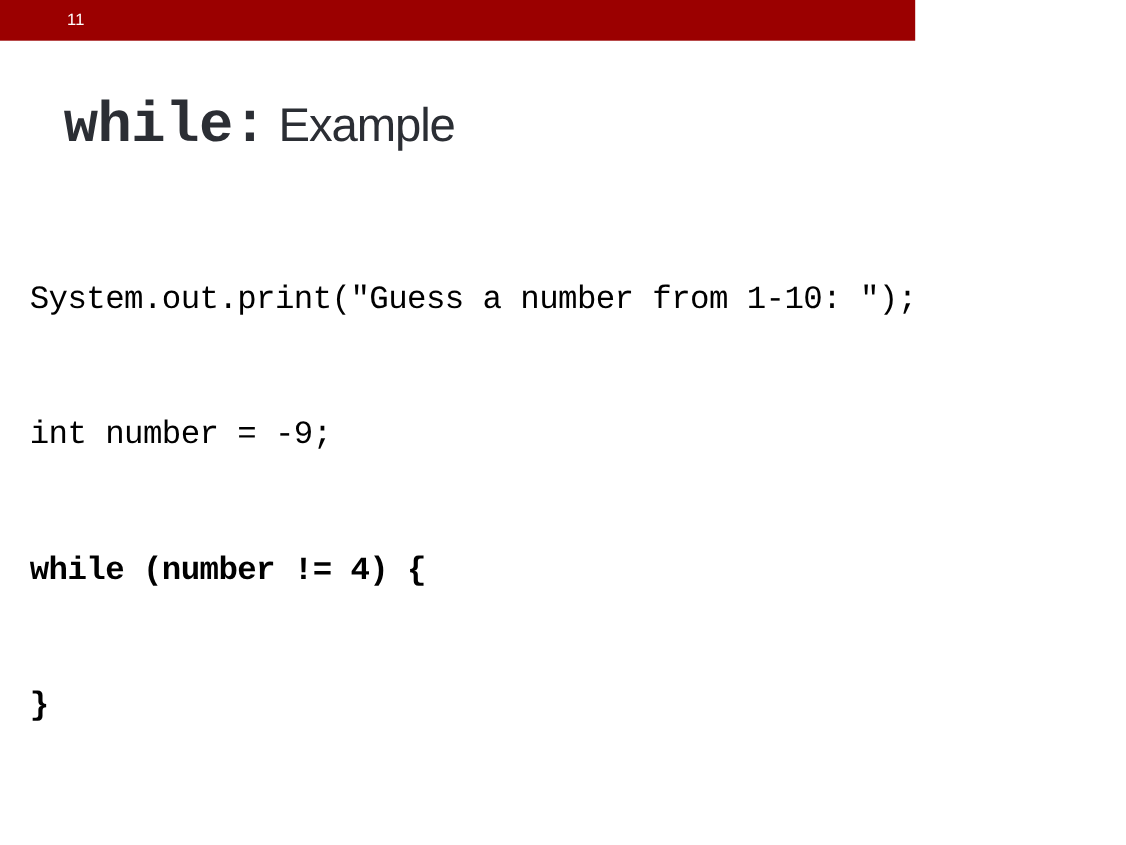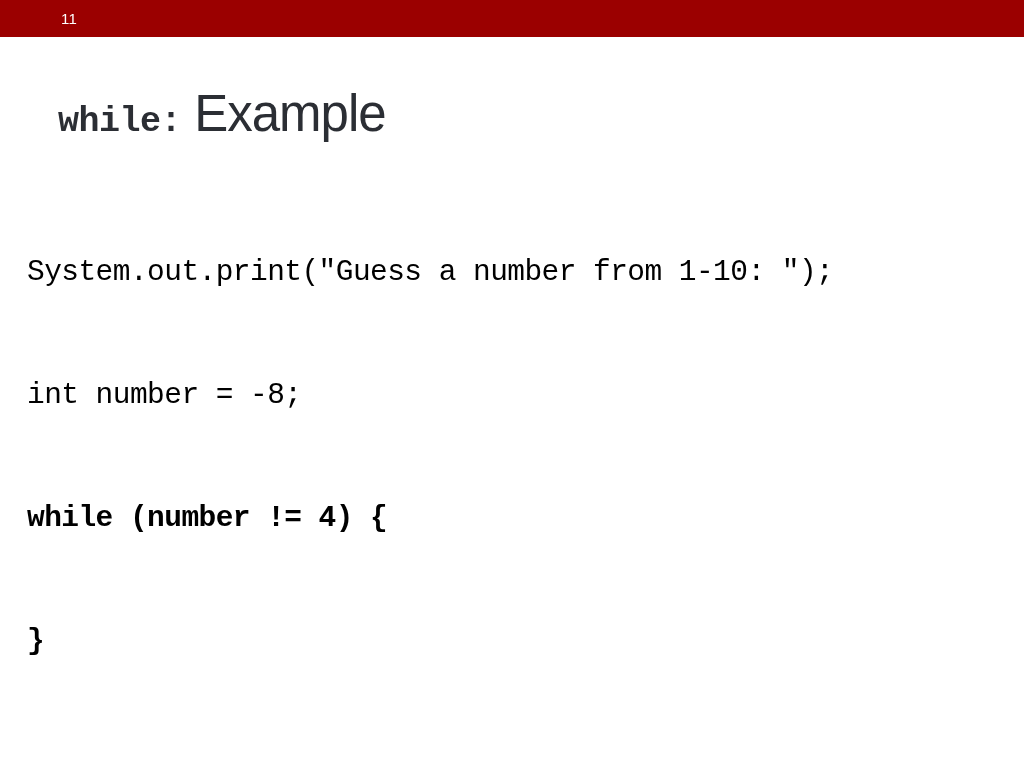--- a/index.html
+++ b/index.html
@@ -13,21 +13,21 @@
     font-family: "Liberation Sans", sans-serif;
     overflow: hidden;
     position: relative;
   }
 
   
   .header-bar {
     position: absolute;
     left: 0;
     top: 0;
-    width: 1024px;
+    width: 832px;
     height: 37px;
     background: #9B0000;
   }
   .slide-number {
     position: absolute;
     left: 61px;
     top: 10px;
     color: #ffffff;
     font-family: "Liberation Sans", sans-serif;
     font-size: 15px;
@@ -41,27 +41,27 @@
     position: absolute;
     left: 58px;
     top: 86px;
     color: #2B2E34;
     white-space: pre;
     line-height: 56px;
   }
   .title-mono {
     font-family: "Liberation Mono", "DejaVu Sans Mono", monospace;
     font-weight: bold;
-    font-size: 35px;
+    font-size: 52px;
     letter-spacing: -0.5px;
   }
   .title-sans {
     font-family: "Liberation Sans", sans-serif;
     font-weight: normal;
-    font-size: 51px;
+    font-size: 43px;
     letter-spacing: -1px;
   }
 
   
   .code-block {
     position: absolute;
     left: 27px;
     top: 170px;
     width: 980px;
     font-family: "Liberation Mono", "DejaVu Sans Mono", monospace;
@@ -83,17 +83,17 @@
 <body>
 
 <div class="header-bar">
   <span class="slide-number">11</span>
 </div>
 
 <div class="slide-title"><span class="title-mono">while:</span><span class="title-sans"> Example</span></div>
 
 <div class="code-block">
   <div class="code-line">System.out.print("Guess a number from 1-10: ");</div>
-  <div class="code-line">int number = -8;</div>
+  <div class="code-line">int number = -9;</div>
   <div class="code-line bold">while (number != 4) {</div>
   <div class="code-line bold">}</div>
   
 </div>
 
 </body></html>

